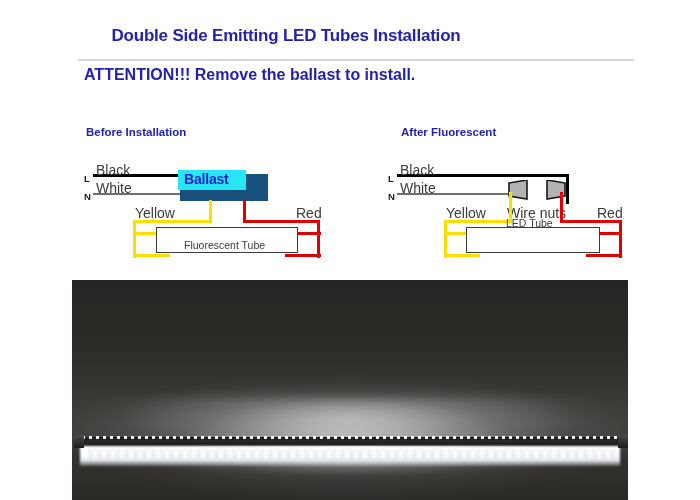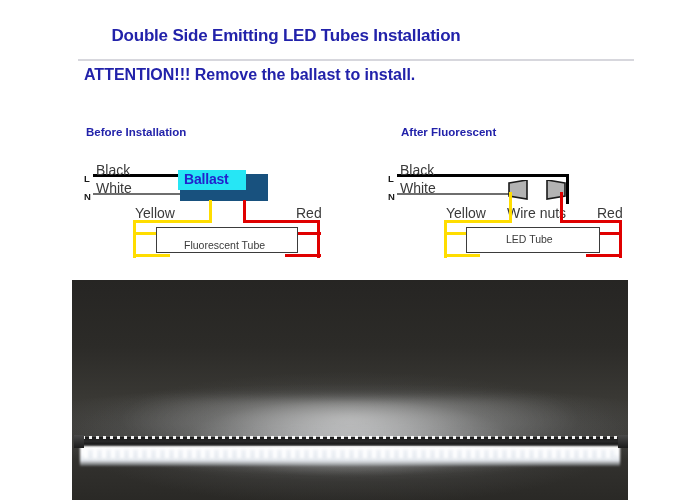--- a/index.html
+++ b/index.html
@@ -279,21 +279,21 @@
   <div class="wire-label" style="left:446px; top:93px;">Yellow</div>
 
   <div class="w" style="left:560px; top:80px; width:3.4px; height:31px; background:#e00000;"></div>
   <div class="w" style="left:560px; top:108px; width:62px; height:3.4px; background:#e00000;"></div>
   <div class="w" style="left:619px; top:108px; width:3.4px; height:38px; background:#e00000;"></div>
   <div class="w" style="left:586px; top:120px; width:36px; height:3.4px; background:#e00000;"></div>
   <div class="w" style="left:586px; top:142px; width:36px; height:3.4px; background:#e00000;"></div>
   <div class="wire-label" style="left:597px; top:93px;">Red</div>
 
   <div class="tube-box" style="left:466px; top:115px; width:134px; height:26px;"></div>
-  <div class="box-label" style="left:506px; top:121px;">LED Tube</div>
+  <div class="box-label" style="left:506px; top:105px;">LED Tube</div>
 
 </div>
 
 <div id="photo">
   <div id="photo-bg"></div>
   <div id="photo-glow-wide"></div>
   <div id="tube-halo"></div>
   <div id="tube-body"></div>
   <div id="tube-upper-leds"></div>
   <div id="tube-lower-glow"></div>

